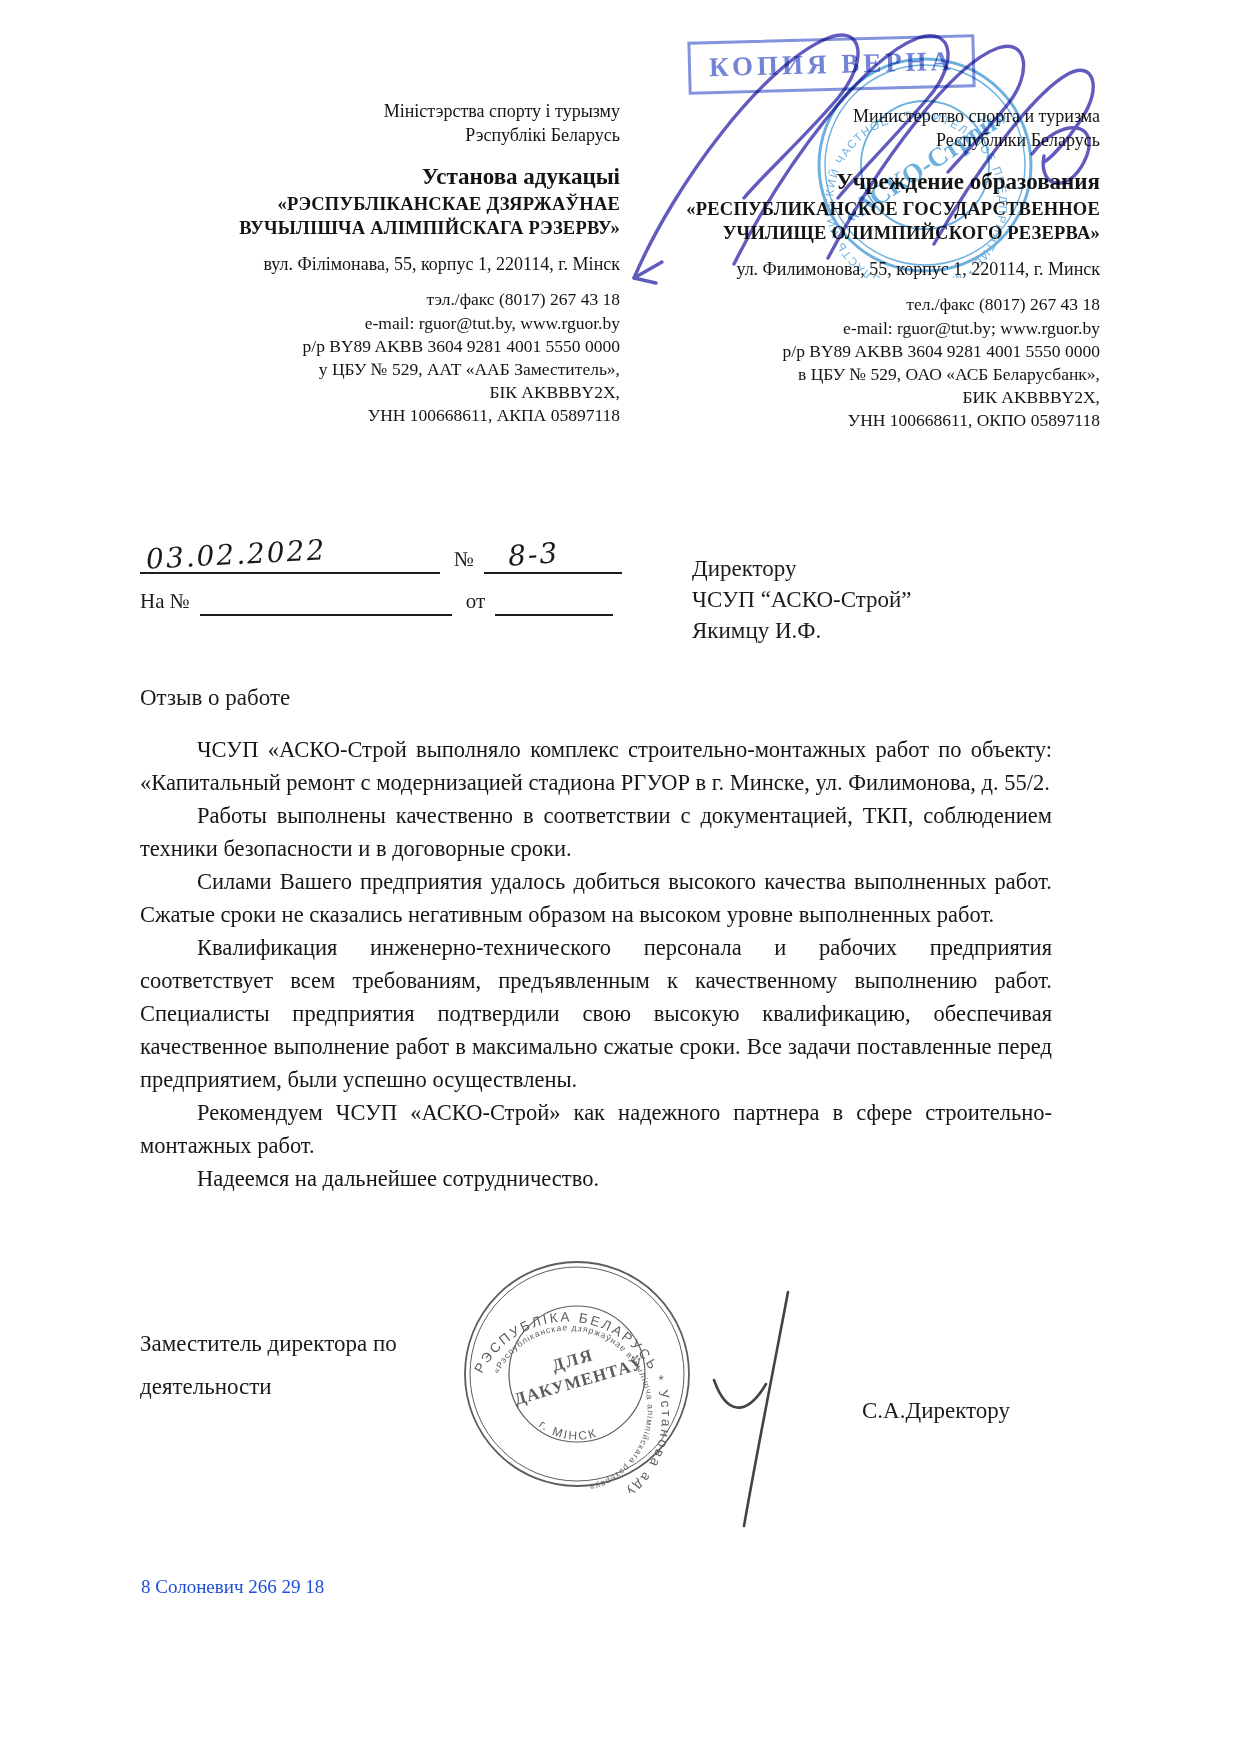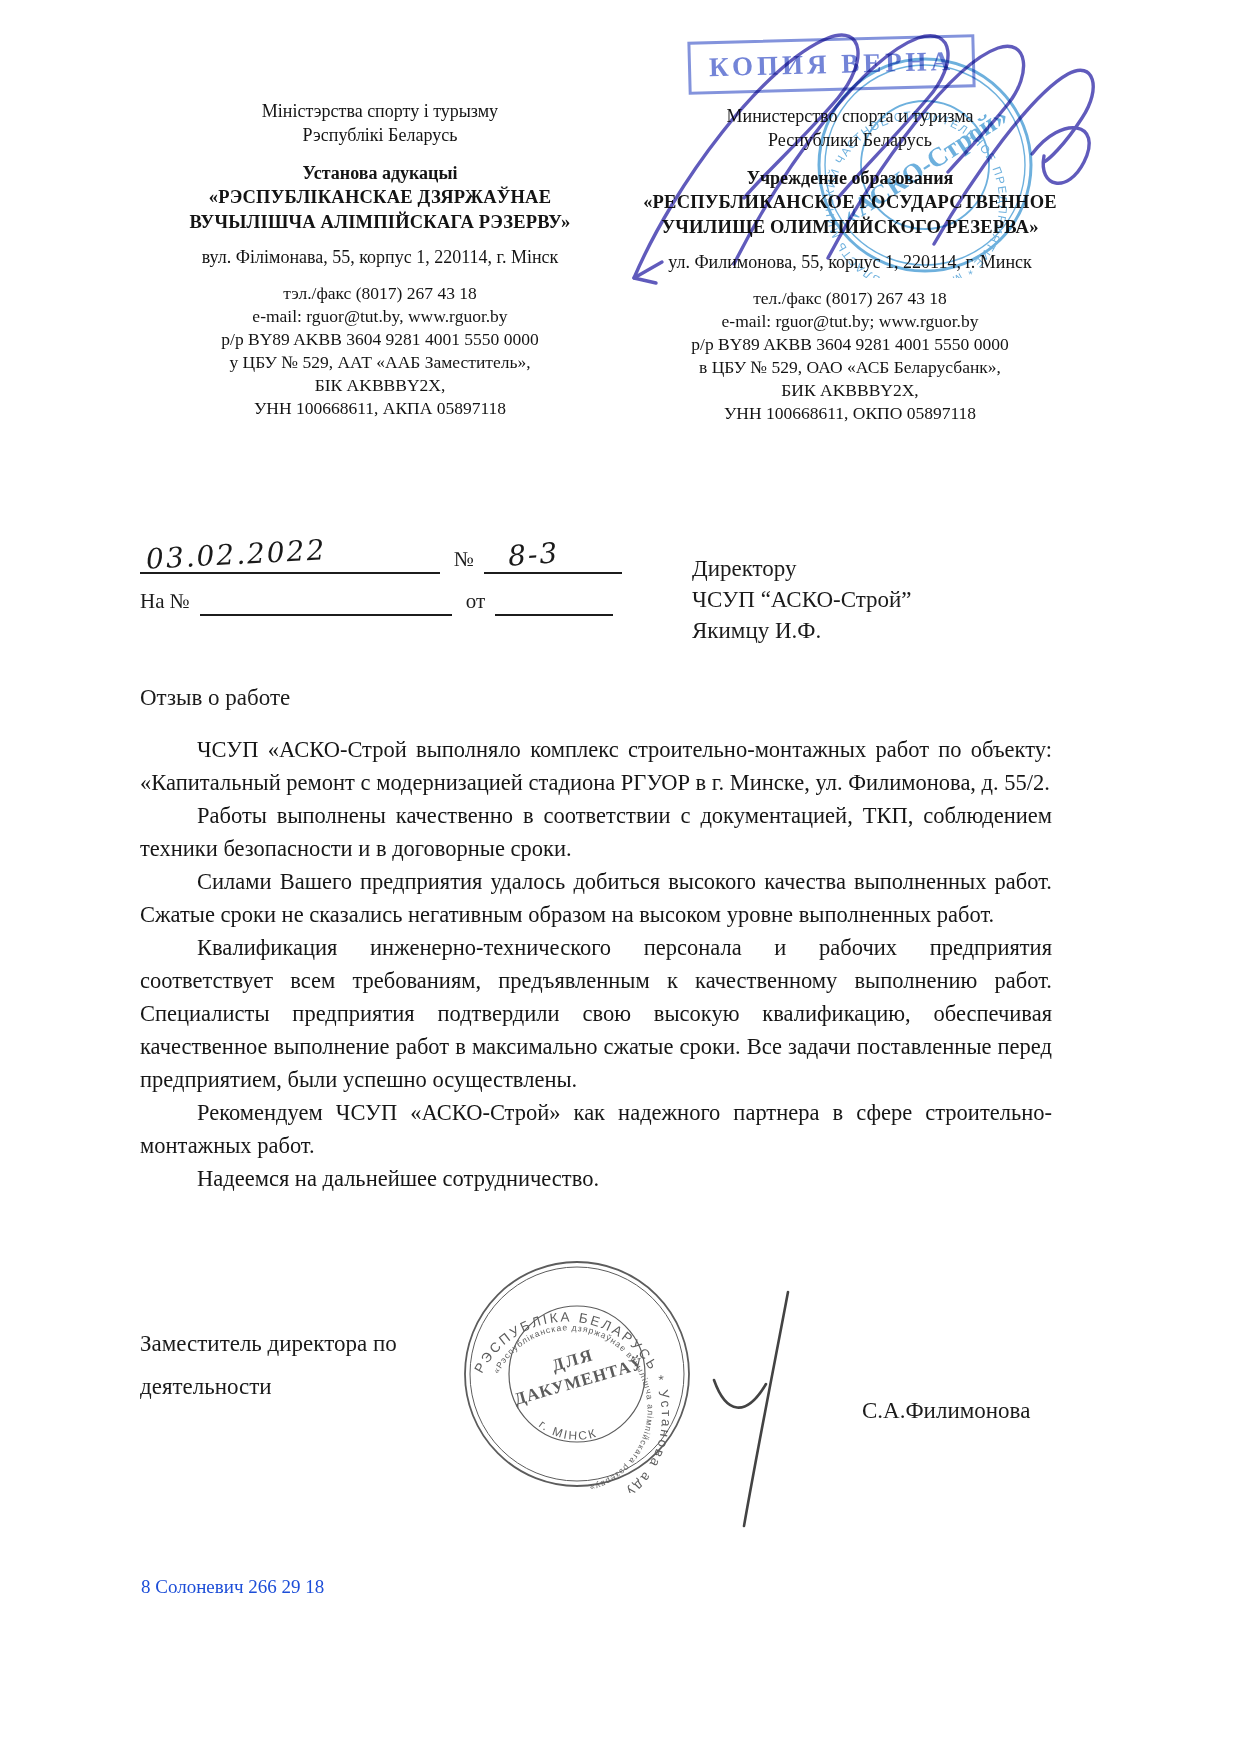--- a/index.html
+++ b/index.html
@@ -2,25 +2,25 @@
 <html><head>
 <meta charset="utf-8">
 <style>
   * { margin:0; padding:0; box-sizing:border-box; }
   body { background:#e8e8e8; font-family:"Liberation Serif", serif; }
   .page {
     position:relative; width:1240px; height:1754px; margin:0 auto;
     background:#ffffff; color:#1b1b1b; overflow:hidden;
   }
   
-  .lh { position:absolute; text-align:center; font-size:17.5px; line-height:1.32; color:#141414; }
+  .lh { position:absolute; text-align:right; font-size:17.5px; line-height:1.32; color:#141414; }
   .lh-left  { left:140px; top:100px; width:480px; }
   .lh-right { left:600px; top:105px; width:500px; }
   .lh .ministry { font-size:18px; }
-  .lh .orgtype  { font-weight:bold; margin-top:14px; font-size:18px; }
+  .lh .orgtype  { font-weight:bold; margin-top:14px; font-size:23px; }
   .lh .orgname  { font-weight:bold; font-size:18.5px; letter-spacing:.2px; }
   .lh .addr     { margin-top:12px; font-size:18px; }
   .lh .contacts { margin-top:12px; font-size:17.5px; }
   
   .copy-stamp {
     position:absolute; left:688px; top:38px; padding:8px 18px;
     border:3px solid rgba(90,111,208,.75); color:rgba(90,111,208,.85);
     font-size:27px; font-weight:bold; letter-spacing:4px;
     transform:rotate(-1.5deg); mix-blend-mode:multiply; white-space:nowrap;
   }
@@ -192,17 +192,17 @@
     </text>
   </svg>
 
   <svg class="svg-overlay bottom-sign" viewBox="0 0 132 252">
     <g fill="none" stroke="#2e2e2e" stroke-width="2.6" stroke-linecap="round">
       <path d="M102,8 C90,72 72,162 58,242"></path>
       <path d="M28,96 C40,130 60,134 80,100"></path>
     </g>
   </svg>
 
-  <div class="sign-name">С.А.Филимонова</div>
+  <div class="sign-name">С.А.Директору</div>
 
   <div class="footer">8 Солоневич 266 29 18</div>
 
 </div>
 
 </body></html>

